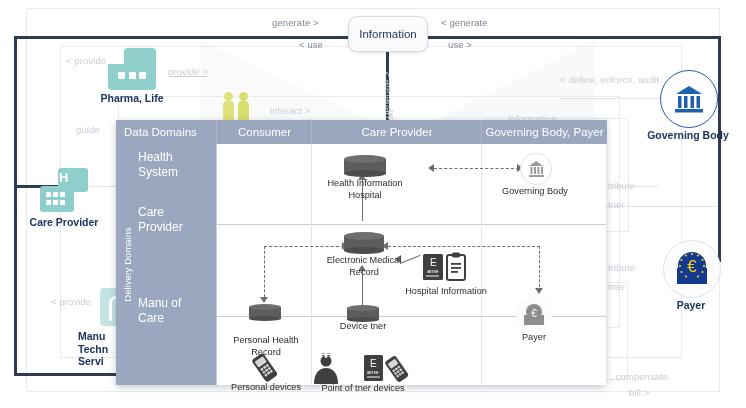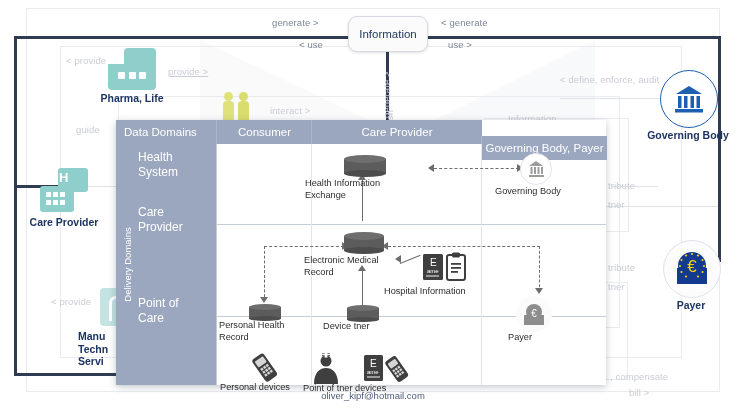--- a/index.html
+++ b/index.html
@@ -40,21 +40,21 @@
   .hdr.left{left:0;width:100px;padding-left:8px;box-sizing:border-box;}
   .hdr.col{justify-content:center;border-left:1px solid #aab5c9;}
   .rowhdr-rail{position:absolute;left:0;top:24px;width:100px;height:241px;background:#9aa7bf;}
   .rowhdr{position:absolute;left:22px;width:78px;color:#ffffff;font-size:12px;line-height:15px;}
   .vert-label{position:absolute;left:0;top:24px;width:22px;height:241px;color:#ffffff;font-size:9.5px;
       display:flex;align-items:center;justify-content:center;}
   .vert-label span{transform:rotate(-90deg);white-space:nowrap;}
   .rowsep{position:absolute;left:100px;height:1px;background:#c6ccd8;}
   .colsep{position:absolute;top:24px;width:1px;background:#e2e5eb;}
 
-  .cell-label{position:absolute;color:#2c2c2c;font-size:9.2px;line-height:11.5px;text-align:left;
+  .cell-label{position:absolute;color:#2c2c2c;font-size:9.2px;line-height:11.5px;text-align:center;
       white-space:nowrap;}
 
   
   .cyl{position:absolute;}
   .cyl .body{position:absolute;left:0;right:0;top:4px;bottom:3px;background:#5c5c5c;}
   .cyl .top{position:absolute;left:0;right:0;top:0;height:8px;border-radius:50%;background:#6e6e6e;}
   .cyl .bot{position:absolute;left:0;right:0;bottom:0;height:7px;border-radius:50%;background:#4d4d4d;}
 
   
   .dash-h{position:absolute;height:0;border-top:1.6px dashed #6d6d6d;}
@@ -221,39 +221,39 @@
 
     <div class="hdr left">
       <span>Data Domains</span>
     </div>
     <div class="hdr col" style="left:100px;width:95px;">
       <span>Consumer</span>
     </div>
     <div class="hdr col" style="left:195px;width:170px;">
       <span>Care Provider</span>
     </div>
-    <div class="hdr col" style="left:365px;width:125px;margin-top:16px;">
+    <div class="hdr col" style="left:365px;width:125px;">
       <span>Governing Body, Payer</span>
     </div>
 
     <div class="rowhdr-rail"></div>
     <div class="vert-label">
       <span>Delivery Domains</span>
     </div>
 
     <div class="rowhdr" style="top:30px;">
       <div>Health</div>
       <div>System</div>
     </div>
     <div class="rowhdr" style="top:85px;">
       <div>Care</div>
       <div>Provider</div>
     </div>
     <div class="rowhdr" style="top:176px;">
-      <div>Point of</div>
+      <div>Manu of</div>
       <div>Care</div>
     </div>
 
     <div class="rowsep" style="top:104px;width:390px;"></div>
     <div class="rowsep" style="top:196px;width:390px;"></div>
     <div class="colsep" style="left:100px;height:241px;background:#c6ccd8;"></div>
     <div class="colsep" style="left:195px;height:241px;"></div>
     <div class="colsep" style="left:365px;height:241px;"></div>
 
     <div class="dash-h" style="left:318px;top:48px;width:85px;"></div>
@@ -279,21 +279,21 @@
     <div class="sol-v" style="left:246px;top:150px;height:40px;"></div>
     <div class="arw u" style="left:242px;top:145px;"></div>
 
     <div class="cyl" style="left:228px;top:35px;width:42px;height:22px;">
       <div class="body"></div>
         <div class="top"></div>
         <div class="bot"></div>
     </div>
     <div class="cell-label" style="left:189px;top:58px;width:120px;">
       <div>Health Information</div>
-      <div>Exchange</div>
+      <div>Hospital</div>
     </div>
 
     <div class="circ-ico soft" style="left:404px;top:33px;width:30px;height:30px;">
       <svg width="30" height="30" viewBox="0 0 30 30">
         <polygon points="15,7 22,12 8,12" fill="#9b9b9b"></polygon>
         <rect x="9.5" y="13" width="2" height="7" fill="#9b9b9b"></rect>
         <rect x="13" y="13" width="2" height="7" fill="#9b9b9b"></rect>
         <rect x="16.5" y="13" width="2" height="7" fill="#9b9b9b"></rect>
         <rect x="20" y="13" width="2" height="7" fill="#9b9b9b"></rect>
         <rect x="8" y="21" width="15" height="2" fill="#9b9b9b"></rect>
@@ -328,21 +328,21 @@
     </div>
     <div class="cell-label" style="left:268px;top:166px;width:124px;">
       <div>Hospital Information</div>
     </div>
 
     <div class="cyl" style="left:133px;top:184px;width:32px;height:17px;">
       <div class="body" style="top:3px;bottom:2px;"></div>
       <div class="top" style="height:6px;"></div>
       <div class="bot" style="height:5px;"></div>
     </div>
-    <div class="cell-label" style="left:103px;top:200px;width:94px;">
+    <div class="cell-label" style="left:103px;top:215px;width:94px;">
       <div>Personal Health</div>
       <div>Record</div>
     </div>
 
     <div style="position:absolute;left:134px;top:232px;width:30px;height:32px;">
       <svg width="30" height="32" viewBox="0 0 30 32">
         <g transform="rotate(-35 15 16)">
           <rect x="8" y="2" width="14" height="27" rx="3" fill="#3f3f3f"></rect>
           <rect x="10" y="5" width="10" height="7" rx="1" fill="#d6d6d6"></rect>
           <g fill="#d6d6d6">
@@ -412,14 +412,13 @@
         <rect x="8" y="19" width="20" height="10" fill="#8d8d8d"></rect>
         <circle cx="18" cy="16" r="8" fill="#8d8d8d"></circle>
         <text x="18" y="21" font-size="10" font-family="Liberation Sans, sans-serif" fill="#ffffff" text-anchor="middle">€</text>
       </svg>
     </div>
     <div class="cell-label" style="left:392px;top:212px;width:52px;">
       <div>Payer</div>
     </div>
   </div>
 
-  <div class="email">oliver_kipf@hotmail.com</div>
 </div>
 
 </body></html>

